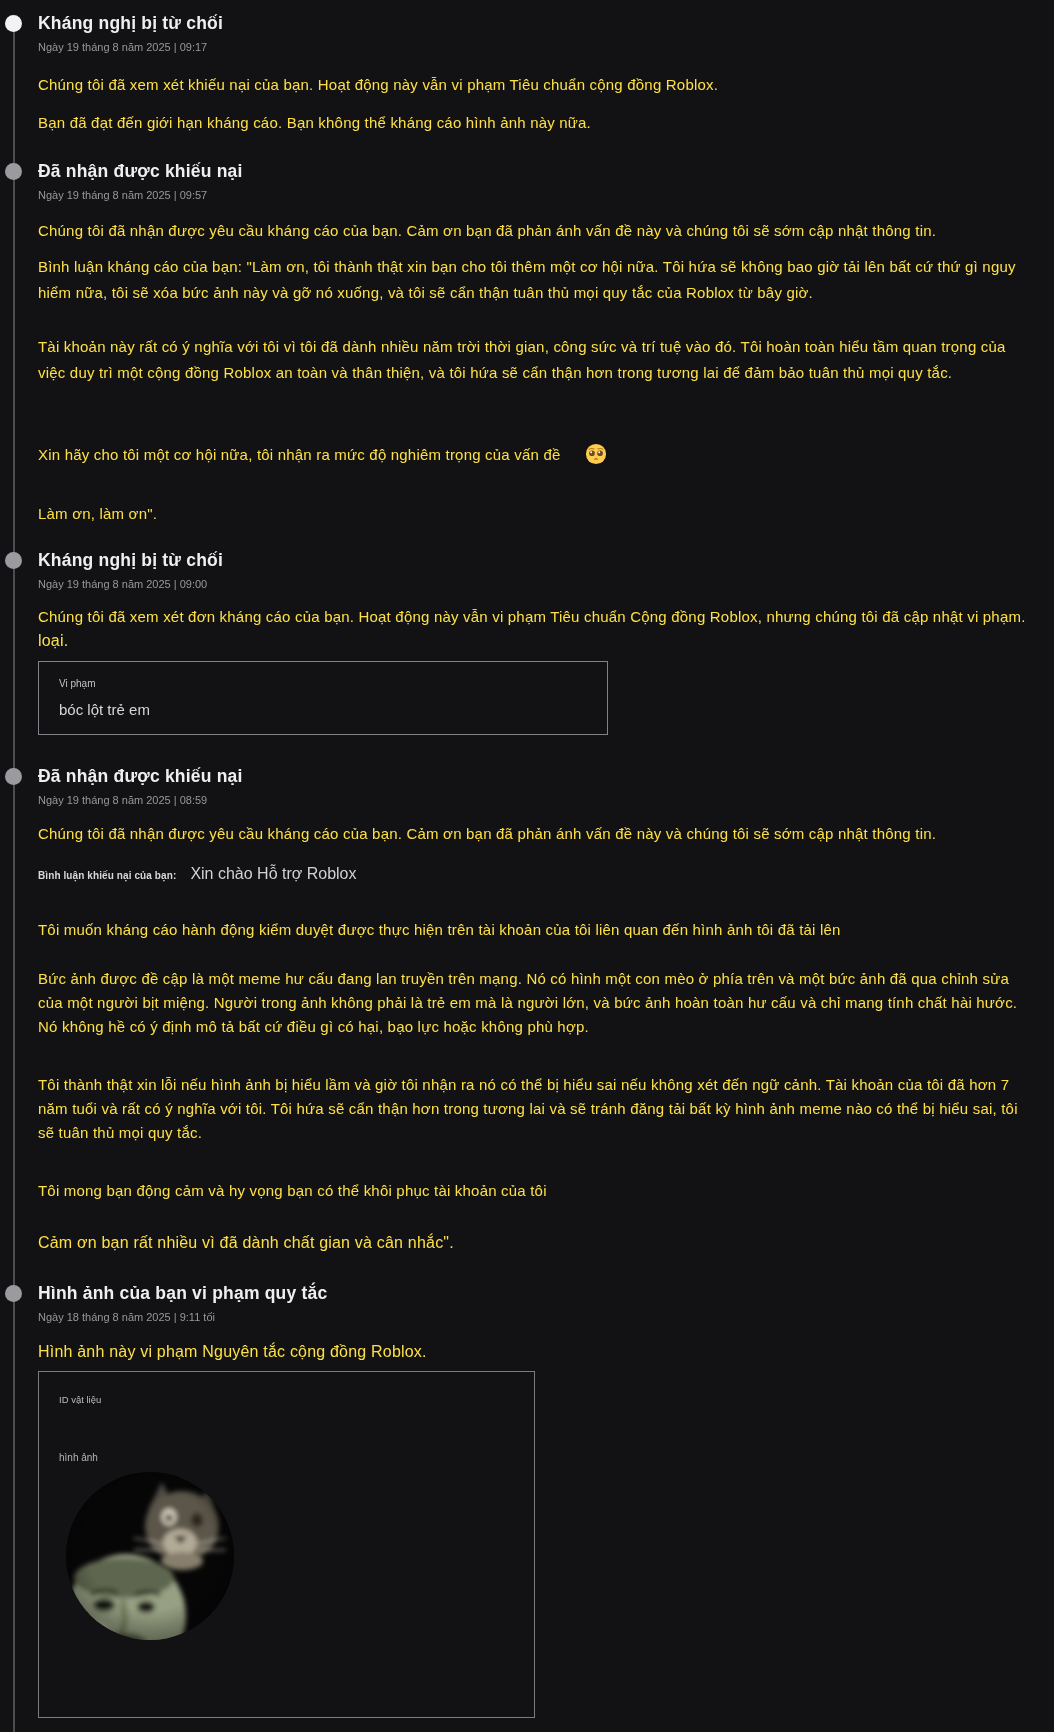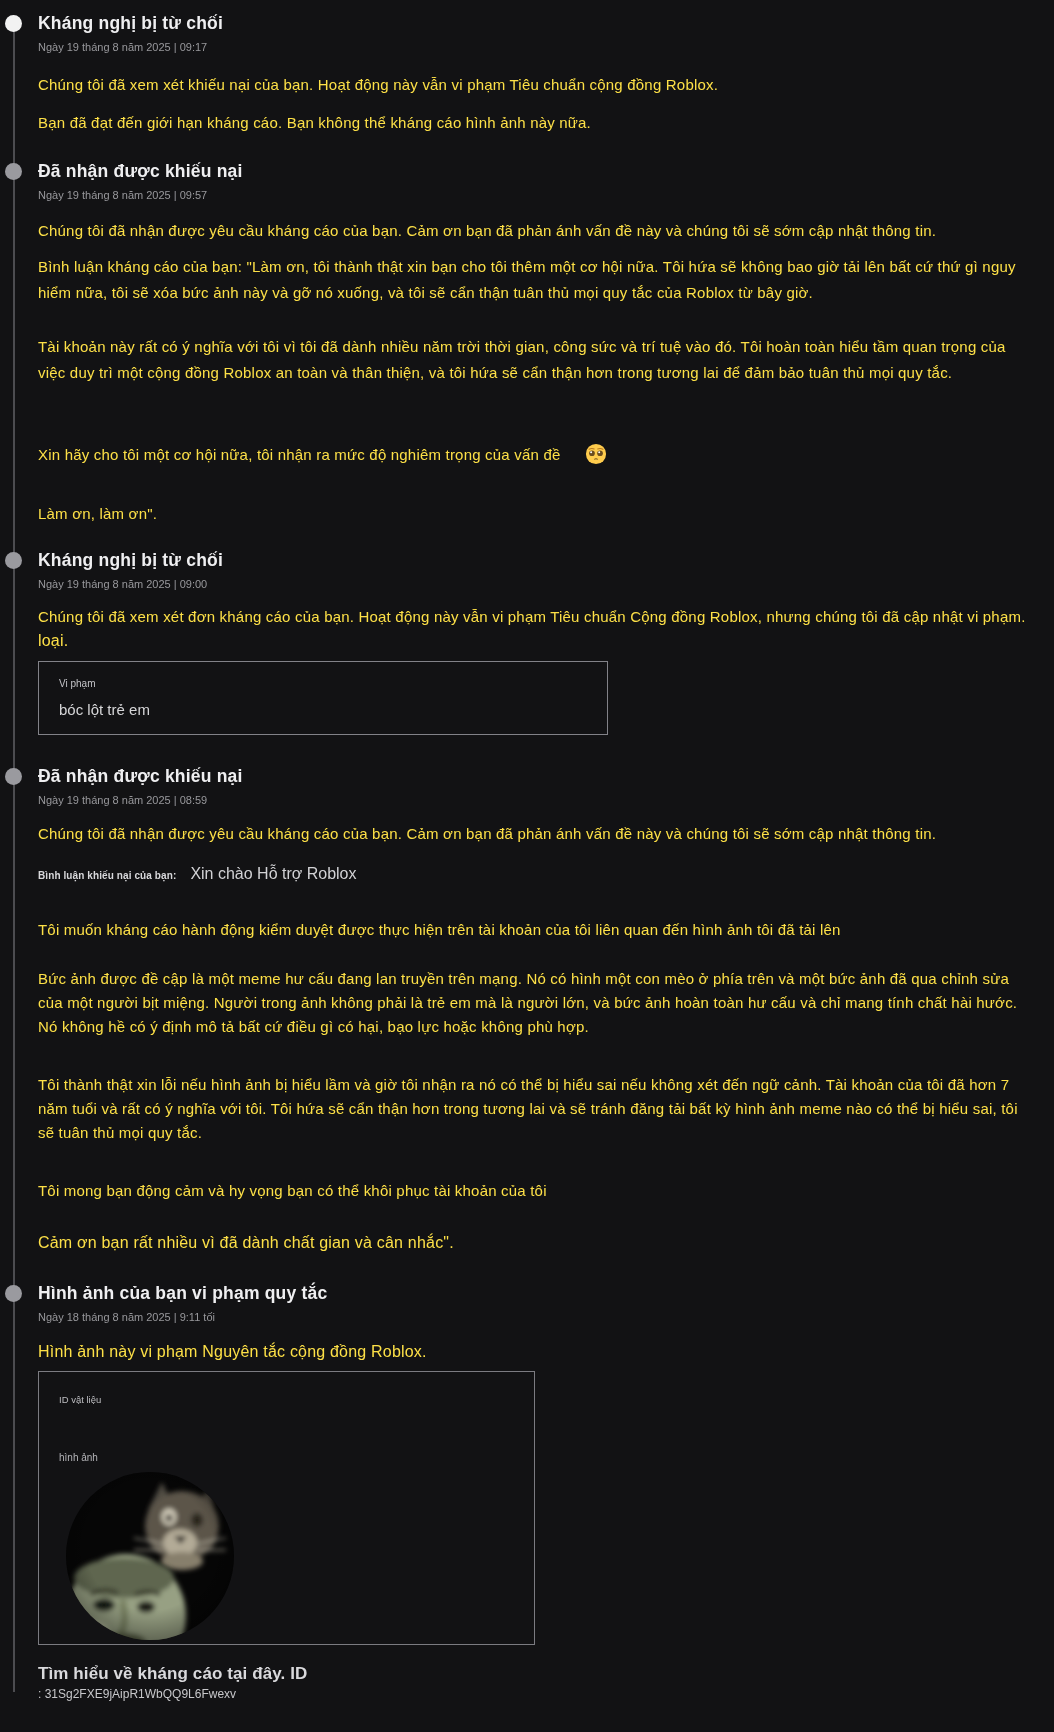--- a/index.html
+++ b/index.html
@@ -24,21 +24,21 @@
   .date { font-size:11px; color:#98989c; margin-top:7px; line-height:13px; }
   p.b { font-size:15px; line-height:26px; color:#fde047; max-width:1000px; letter-spacing:.2px; }
   p.tight { line-height:24px; }
   .vbox {
     width:570px; border:1px solid #828288; margin-top:8px;
     padding:16px 20px 14px 20px; background:transparent;
   }
   .vbox .lbl { font-size:10px; color:#c3c3c7; line-height:12px; }
   .vbox .val { font-size:15px; color:#d6d6d8; margin-top:10px; line-height:20px; }
   .ibox {
-    width:497px; height:274px; border:1px solid #7b7b81; margin-top:6px;
+    width:497px; height:347px; border:1px solid #7b7b81; margin-top:6px;
     padding:22px 20px 14px 20px; overflow:hidden;
   }
   .ibox .lbl1 { font-size:9.5px; color:#bcbcc0; line-height:12px; }
   .ibox .lbl2 { font-size:10px; color:#b4b4b8; margin-top:46px; line-height:12px; }
   .ibox .pic { margin-top:8px; margin-left:7px; width:168px; height:168px; }
   .cmtline { margin-top:14px; font-size:15px; line-height:26px; color:#d2d2d5; }
   .cmtline .small { font-size:10px; font-weight:bold; color:#d8d8db; margin-right:14px; letter-spacing:.1px; }
   .foot1 { font-size:17px; font-weight:bold; color:#d9d9dc; margin-top:22px; line-height:14px; letter-spacing:.1px; }
   .foot2 { font-size:12px; color:#c7c7ca; margin-top:5px; line-height:16px; }
   .emoji { display:inline-block; vertical-align:-5px; margin-left:24px; }

